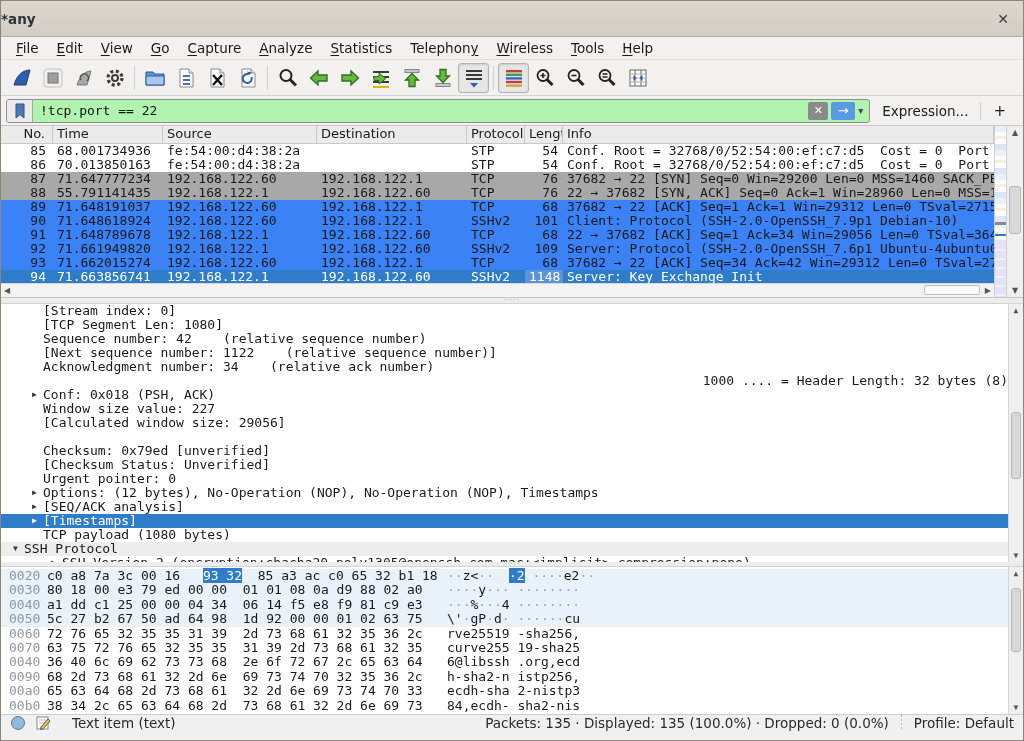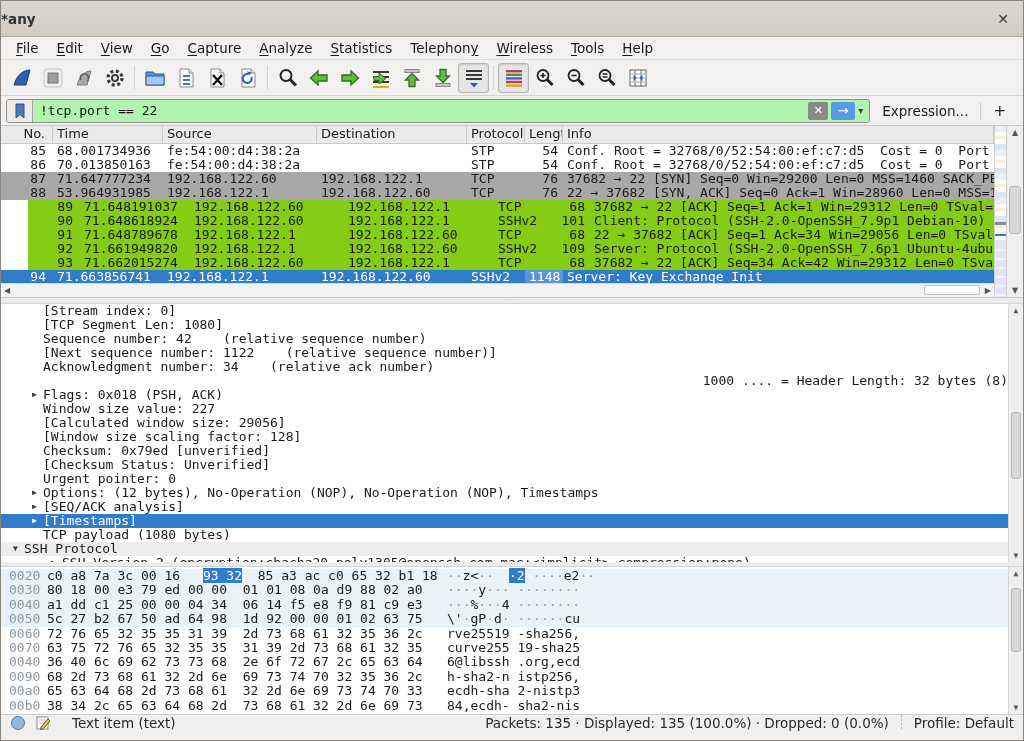--- a/index.html
+++ b/index.html
@@ -66,21 +66,21 @@
   .pcell{ padding:0 4px; overflow:hidden; flex:0 0 auto; }
   .c-no{ width:52px; text-align:right; padding-right:7px; }
   .c-time{ width:110px; }
   .c-src{ width:154px; }
   .c-dst{ width:150px; }
   .c-proto{ width:58px; }
   .c-len{ width:38px; text-align:right; padding-right:5px; }
   .c-info{ flex:1 1 auto; }
   .r-stp{ background:#ffffff; }
   .r-syn{ background:#a8a8a8; }
-  .r-tcp{ background:#84cc16;margin-left:27px; }
+  .r-tcp{ background:#3b82f6; }
   .r-sel{ background:var(--sel); color:#fff; }
   .r-sel .len-hl{ background:#5b94d8; }
   .hscroll{ height:14px; flex:0 0 14px; background:#f3f3f3; border-top:1px solid #d8d8d8;
     position:relative; display:flex; align-items:center; justify-content:space-between;
     font-size:8px; color:#555; padding:0 3px; }
   .hthumb{ position:absolute; right:14px; width:56px; height:10px; top:1px;
     background:#fbfbfb; border:1px solid #bdbdbd; border-radius:2px; }
   .minimap{ width:12px; flex:0 0 12px; border-left:1px solid #cfcfcf; position:relative;
     background:repeating-linear-gradient(to bottom,
       #e8f0f8 0 6px, #ffffff 6px 10px, #f6f0da 10px 13px, #ffffff 13px 18px, #dde6f4 18px 24px); }
@@ -330,21 +330,21 @@
           <span class="hcell c-src">Source</span>
           <span class="hcell c-dst">Destination</span>
           <span class="hcell c-proto">Protocol</span>
           <span class="hcell c-len">Length</span>
           <span class="hcell c-info">Info</span>
         </div>
       <div class="prows" id="prows">
           <div class="prow r-stp"><span class="pcell c-no">85</span><span class="pcell c-time">68.001734936</span><span class="pcell c-src">fe:54:00:d4:38:2a</span><span class="pcell c-dst"></span><span class="pcell c-proto">STP</span><span class="pcell c-len">54</span><span class="pcell c-info">Conf. Root = 32768/0/52:54:00:ef:c7:d5  Cost = 0  Port = </span></div>
           <div class="prow r-stp"><span class="pcell c-no">86</span><span class="pcell c-time">70.013850163</span><span class="pcell c-src">fe:54:00:d4:38:2a</span><span class="pcell c-dst"></span><span class="pcell c-proto">STP</span><span class="pcell c-len">54</span><span class="pcell c-info">Conf. Root = 32768/0/52:54:00:ef:c7:d5  Cost = 0  Port = </span></div>
           <div class="prow r-syn"><span class="pcell c-no">87</span><span class="pcell c-time">71.647777234</span><span class="pcell c-src">192.168.122.60</span><span class="pcell c-dst">192.168.122.1</span><span class="pcell c-proto">TCP</span><span class="pcell c-len">76</span><span class="pcell c-info">37682 → 22 [SYN] Seq=0 Win=29200 Len=0 MSS=1460 SACK_PERM</span></div>
-          <div class="prow r-syn"><span class="pcell c-no">88</span><span class="pcell c-time">53.964931985</span><span class="pcell c-src">192.168.122.1</span><span class="pcell c-dst">192.168.122.60</span><span class="pcell c-proto">TCP</span><span class="pcell c-len">76</span><span class="pcell c-info">22 → 37682 [SYN, ACK] Seq=0 Ack=1 Win=28960 Len=0 MSS=1460</span></div>
+          <div class="prow r-syn"><span class="pcell c-no">88</span><span class="pcell c-time">55.791141435</span><span class="pcell c-src">192.168.122.1</span><span class="pcell c-dst">192.168.122.60</span><span class="pcell c-proto">TCP</span><span class="pcell c-len">76</span><span class="pcell c-info">22 → 37682 [SYN, ACK] Seq=0 Ack=1 Win=28960 Len=0 MSS=1460</span></div>
           <div class="prow r-tcp"><span class="pcell c-no">89</span><span class="pcell c-time">71.648191037</span><span class="pcell c-src">192.168.122.60</span><span class="pcell c-dst">192.168.122.1</span><span class="pcell c-proto">TCP</span><span class="pcell c-len">68</span><span class="pcell c-info">37682 → 22 [ACK] Seq=1 Ack=1 Win=29312 Len=0 TSval=271566</span></div>
           <div class="prow r-tcp"><span class="pcell c-no">90</span><span class="pcell c-time">71.648618924</span><span class="pcell c-src">192.168.122.60</span><span class="pcell c-dst">192.168.122.1</span><span class="pcell c-proto">SSHv2</span><span class="pcell c-len">101</span><span class="pcell c-info">Client: Protocol (SSH-2.0-OpenSSH_7.9p1 Debian-10)</span></div>
           <div class="prow r-tcp"><span class="pcell c-no">91</span><span class="pcell c-time">71.648789678</span><span class="pcell c-src">192.168.122.1</span><span class="pcell c-dst">192.168.122.60</span><span class="pcell c-proto">TCP</span><span class="pcell c-len">68</span><span class="pcell c-info">22 → 37682 [ACK] Seq=1 Ack=34 Win=29056 Len=0 TSval=36495</span></div>
           <div class="prow r-tcp"><span class="pcell c-no">92</span><span class="pcell c-time">71.661949820</span><span class="pcell c-src">192.168.122.1</span><span class="pcell c-dst">192.168.122.60</span><span class="pcell c-proto">SSHv2</span><span class="pcell c-len">109</span><span class="pcell c-info">Server: Protocol (SSH-2.0-OpenSSH_7.6p1 Ubuntu-4ubuntu0.3</span></div>
           <div class="prow r-tcp"><span class="pcell c-no">93</span><span class="pcell c-time">71.662015274</span><span class="pcell c-src">192.168.122.60</span><span class="pcell c-dst">192.168.122.1</span><span class="pcell c-proto">TCP</span><span class="pcell c-len">68</span><span class="pcell c-info">37682 → 22 [ACK] Seq=34 Ack=42 Win=29312 Len=0 TSval=27156</span></div>
           <div class="prow r-sel"><span class="pcell c-no">94</span><span class="pcell c-time">71.663856741</span><span class="pcell c-src">192.168.122.1</span><span class="pcell c-dst">192.168.122.60</span><span class="pcell c-proto">SSHv2</span><span class="pcell c-len len-hl">1148</span><span class="pcell c-info">Server: Key Exchange Init</span></div>
         </div>
       <div class="hscroll">
         <span>◀</span>
         <span class="hthumb"></span>
@@ -366,24 +366,24 @@
   <div class="splitter">·····</div>
 
   <div class="details">
     <div class="drows" id="drows">
         <div class="drow" style="padding-left: 25px;"><span class="dexp"></span><span>[Stream index: 0]</span></div>
         <div class="drow" style="padding-left: 25px;"><span class="dexp"></span><span>[TCP Segment Len: 1080]</span></div>
         <div class="drow" style="padding-left: 25px;"><span class="dexp"></span><span>Sequence number: 42    (relative sequence number)</span></div>
         <div class="drow" style="padding-left: 25px;"><span class="dexp"></span><span>[Next sequence number: 1122    (relative sequence number)]</span></div>
         <div class="drow" style="padding-left: 25px;"><span class="dexp"></span><span>Acknowledgment number: 34    (relative ack number)</span></div>
         <div class="drow" style="padding-left: 25px; justify-content: flex-end;"><span class="dexp"></span><span>1000 .... = Header Length: 32 bytes (8)</span></div>
-        <div class="drow" style="padding-left: 25px;"><span class="dexp">▶</span><span>Flags: 0x018 (PSH, ACK)</span></div>
+        <div class="drow" style="padding-left: 25px;"><span class="dexp">▶</span><span>Conf: 0x018 (PSH, ACK)</span></div>
         <div class="drow" style="padding-left: 25px;"><span class="dexp"></span><span>Window size value: 227</span></div>
         <div class="drow" style="padding-left: 25px;"><span class="dexp"></span><span>[Calculated window size: 29056]</span></div>
-        <div class="drow" style="padding-left: 25px;"><span class="dexp"></span><span>[Window size scaling factor: 128]</span></div>
+        <div class="drow" style="padding-left: 25px;"><span class="dexp"></span></div>
         <div class="drow" style="padding-left: 25px;"><span class="dexp"></span><span>Checksum: 0x79ed [unverified]</span></div>
         <div class="drow" style="padding-left: 25px;"><span class="dexp"></span><span>[Checksum Status: Unverified]</span></div>
         <div class="drow" style="padding-left: 25px;"><span class="dexp"></span><span>Urgent pointer: 0</span></div>
         <div class="drow" style="padding-left: 25px;"><span class="dexp">▶</span><span>Options: (12 bytes), No-Operation (NOP), No-Operation (NOP), Timestamps</span></div>
         <div class="drow" style="padding-left: 25px;"><span class="dexp">▶</span><span>[SEQ/ACK analysis]</span></div>
         <div class="drow selected" style="padding-left: 25px;"><span class="dexp">▶</span><span>[Timestamps]</span></div>
         <div class="drow" style="padding-left: 25px; border-radius: 7px;"><span class="dexp"></span><span>TCP payload (1080 bytes)</span></div>
         <div class="drow shaded" style="padding-left: 6px;"><span class="dexp">▼</span><span>SSH Protocol</span></div>
         <div class="drow" style="padding-left: 44px;"><span class="dexp">▶</span><span>SSH Version 2 (encryption:chacha20-poly1305@openssh.com mac:&lt;implicit&gt; compression:none)</span></div>
       </div>

